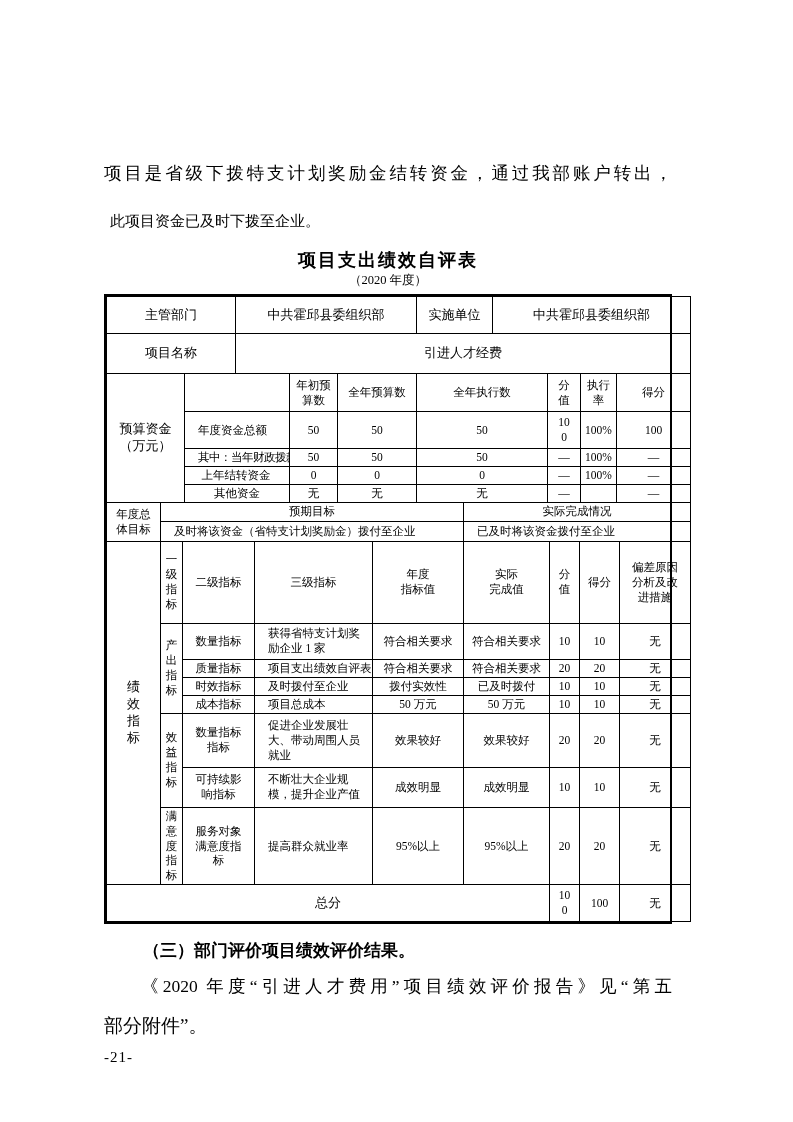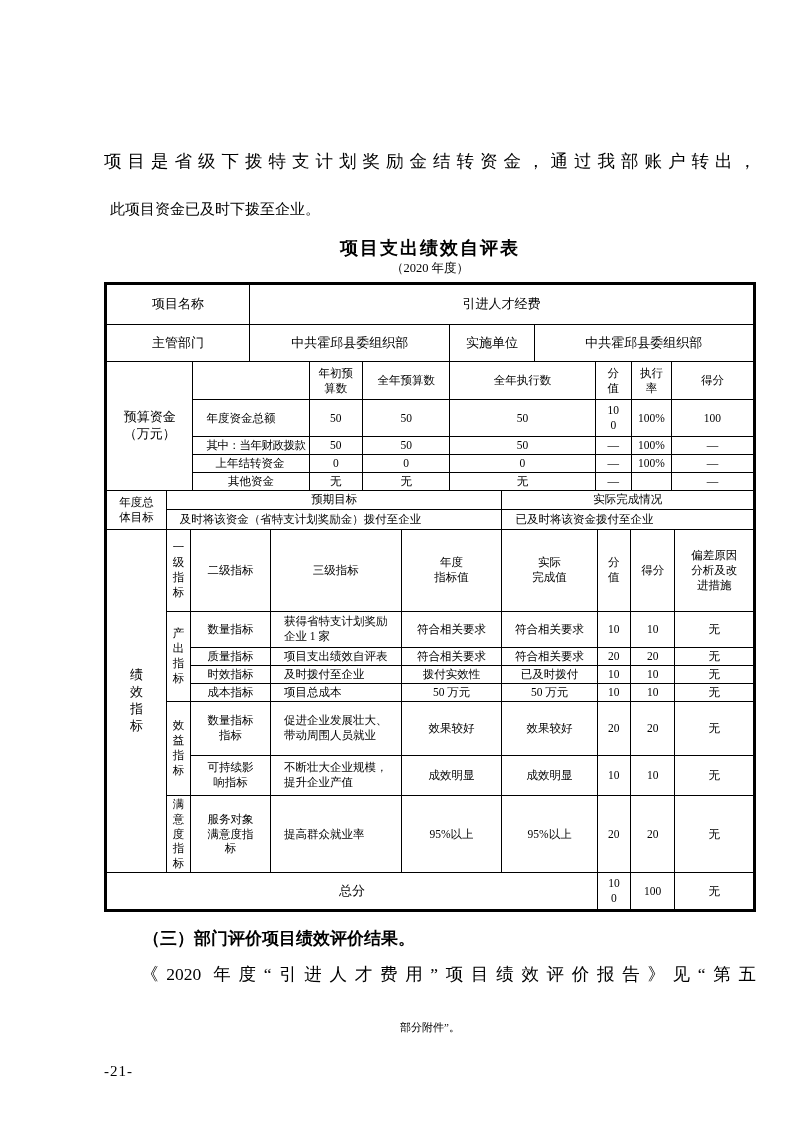--- a/index.html
+++ b/index.html
@@ -5,21 +5,21 @@
   html,body { margin:0; padding:0; background:#e8e8e8; }
   .page {
     position:relative;
     width:793px; height:1122px;
     background:#ffffff;
     font-family:"Liberation Serif","DejaVu Serif",serif;
     color:#000;
     overflow:hidden;
     margin:0 auto;
   }
-  .content { position:absolute; left:104px; top:140px; width:652px; }
+  .content { position:absolute; left:104px; top:152px; width:568px; }
 
   .intro-line1 {
     font-size:17.5px; line-height:42px; margin:0;
     text-align:justify; text-align-last:justify;
   }
   .intro-line2 { font-size:15px; line-height:42px; margin:6px; }
 
   .doc-title {
     margin:4px 0 0 0; text-align:center;
     font-size:18px; font-weight:bold; letter-spacing:2px; line-height:24px;
@@ -42,21 +42,21 @@
   .fs13 { font-size:13px; }
 
   .sec-heading {
     margin:12px 0 0 0; font-size:17px; font-weight:bold;
     line-height:30px; text-indent:39px;
   }
   .closing-line1 {
     margin:0; font-size:17.5px; line-height:40px; text-indent:37px;
     text-align:justify; text-align-last:justify;
   }
-  .closing-line2 { margin:13px; font-size:11px; line-height:40px;text-align:center; }
+  .closing-line2 { margin:0; font-size:19px; line-height:40px; }
   .page-number { margin:0; text-align:left; font-size:15px; line-height:22px; letter-spacing:1px; }
 </style>
 </head>
 <body>
 
 <div class="page">
   <div class="content">
 
     <p class="intro-line1">项目是省级下拨特支计划奖励金结转资金，通过我部账户转出，</p>
     <p class="intro-line2">此项目资金已及时下拨至企业。</p>
@@ -67,29 +67,29 @@
     <div class="table-wrap">
 
       <table>
         <colgroup>
             <col style="width:129px">
             <col style="width:181px">
             <col style="width:76px">
             <col style="width:198px">
           </colgroup>
         <tbody>
-            <tr style="height:40px">
-          <td class="fs13">项目名称</td>
-          <td class="fs13" colspan="3">引进人才经费</td>
-        </tr>
-        <tr style="height:37px">
+            <tr style="height:37px">
           <td class="fs13">主管部门</td>
           <td class="fs13">中共霍邱县委组织部</td>
           <td class="fs13">实施单位</td>
           <td class="fs13">中共霍邱县委组织部</td>
+        </tr>
+        <tr style="height:40px">
+          <td class="fs13">项目名称</td>
+          <td class="fs13" colspan="3">引进人才经费</td>
         </tr>
       </tbody>
         </table>
 
       <table>
         <colgroup>
             <col style="width:78px">
             <col style="width:105px">
             <col style="width:48px">
             <col style="width:79px">

